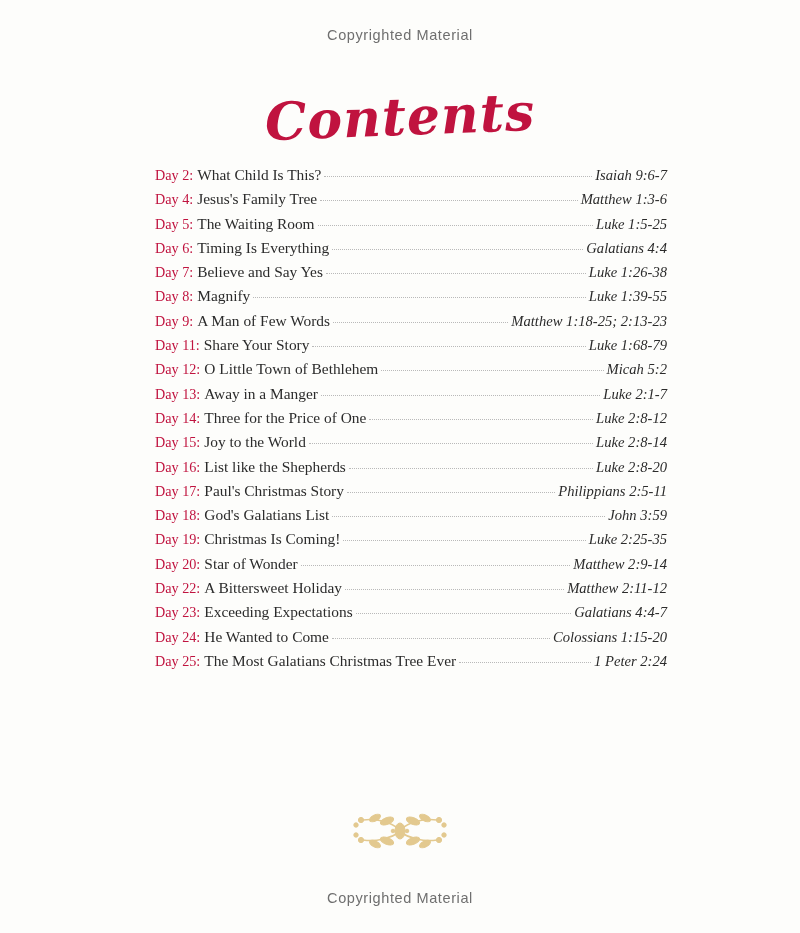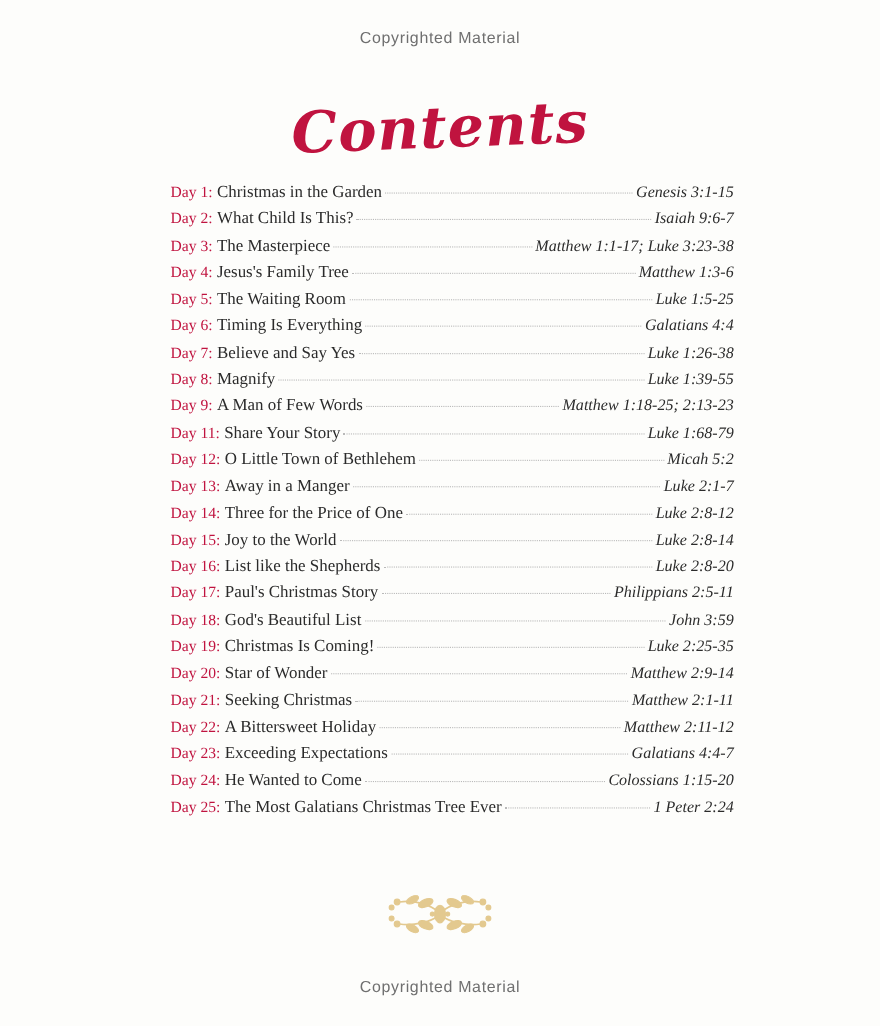--- a/index.html
+++ b/index.html
@@ -102,38 +102,26 @@
 <body>
 
 <div class="page">
 
   <div class="watermark top">Copyrighted Material</div>
 
   <div class="title">Contents</div>
 
   <div class="toc">
       <div class="toc-row">
-        <span class="day">Day 1:</span>
-        <span class="entry-title">Christmas in the Garden</span>
-        <span class="dots"></span>
-        <span class="ref">Genesis 3:1-15</span>
-      </div>
-      <div class="toc-row">
         <span class="day">Day 2:</span>
         <span class="entry-title">What Child Is This?</span>
         <span class="dots"></span>
         <span class="ref">Isaiah 9:6-7</span>
       </div>
       <div class="toc-row">
-        <span class="day">Day 3:</span>
-        <span class="entry-title">The Masterpiece</span>
-        <span class="dots"></span>
-        <span class="ref">Matthew 1:1-17; Luke 3:23-38</span>
-      </div>
-      <div class="toc-row">
         <span class="day">Day 4:</span>
         <span class="entry-title">Jesus's Family Tree</span>
         <span class="dots"></span>
         <span class="ref">Matthew 1:3-6</span>
       </div>
       <div class="toc-row">
         <span class="day">Day 5:</span>
         <span class="entry-title">The Waiting Room</span>
         <span class="dots"></span>
         <span class="ref">Luke 1:5-25</span>
@@ -199,41 +187,35 @@
         <span class="ref">Luke 2:8-20</span>
       </div>
       <div class="toc-row">
         <span class="day">Day 17:</span>
         <span class="entry-title">Paul's Christmas Story</span>
         <span class="dots"></span>
         <span class="ref">Philippians 2:5-11</span>
       </div>
       <div class="toc-row">
         <span class="day">Day 18:</span>
-        <span class="entry-title">God's Beautiful List</span>
+        <span class="entry-title">God's Galatians List</span>
         <span class="dots"></span>
         <span class="ref">John 3:59</span>
       </div>
       <div class="toc-row">
         <span class="day">Day 19:</span>
         <span class="entry-title">Christmas Is Coming!</span>
         <span class="dots"></span>
         <span class="ref">Luke 2:25-35</span>
       </div>
       <div class="toc-row">
         <span class="day">Day 20:</span>
         <span class="entry-title">Star of Wonder</span>
         <span class="dots"></span>
         <span class="ref">Matthew 2:9-14</span>
-      </div>
-      <div class="toc-row">
-        <span class="day">Day 21:</span>
-        <span class="entry-title">Seeking Christmas</span>
-        <span class="dots"></span>
-        <span class="ref">Matthew 2:1-11</span>
       </div>
       <div class="toc-row">
         <span class="day">Day 22:</span>
         <span class="entry-title">A Bittersweet Holiday</span>
         <span class="dots"></span>
         <span class="ref">Matthew 2:11-12</span>
       </div>
       <div class="toc-row">
         <span class="day">Day 23:</span>
         <span class="entry-title">Exceeding Expectations</span>

